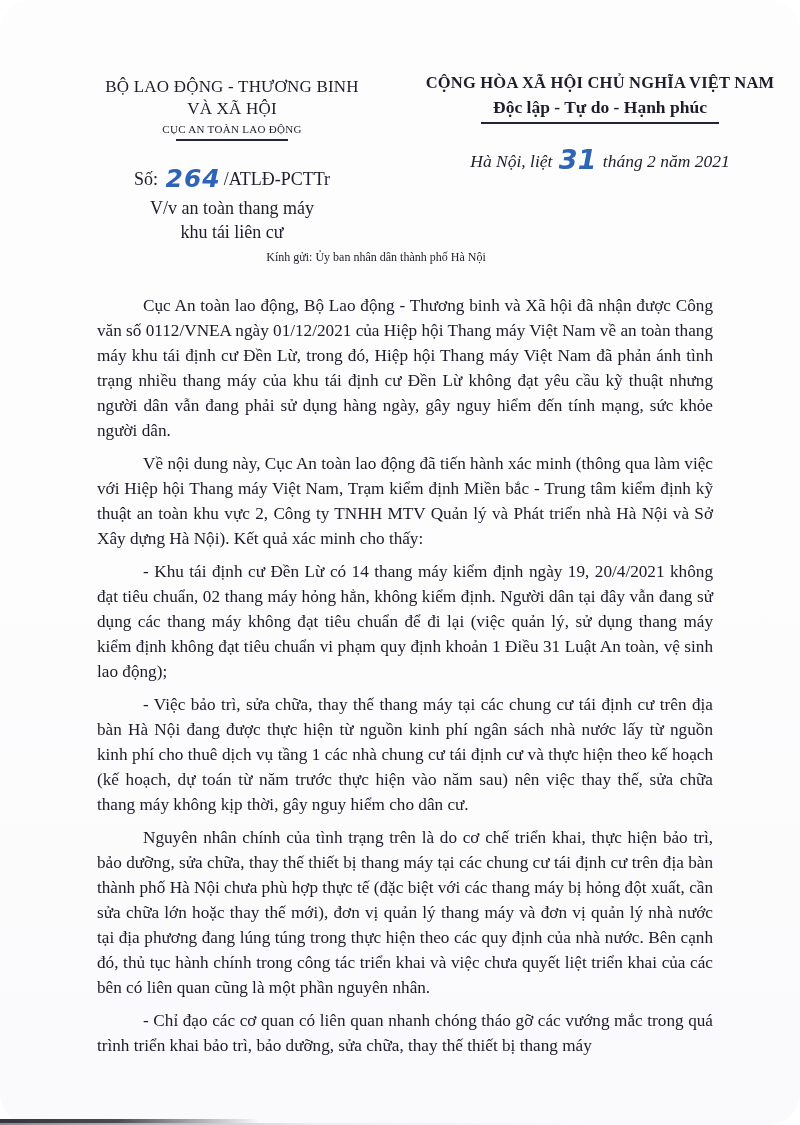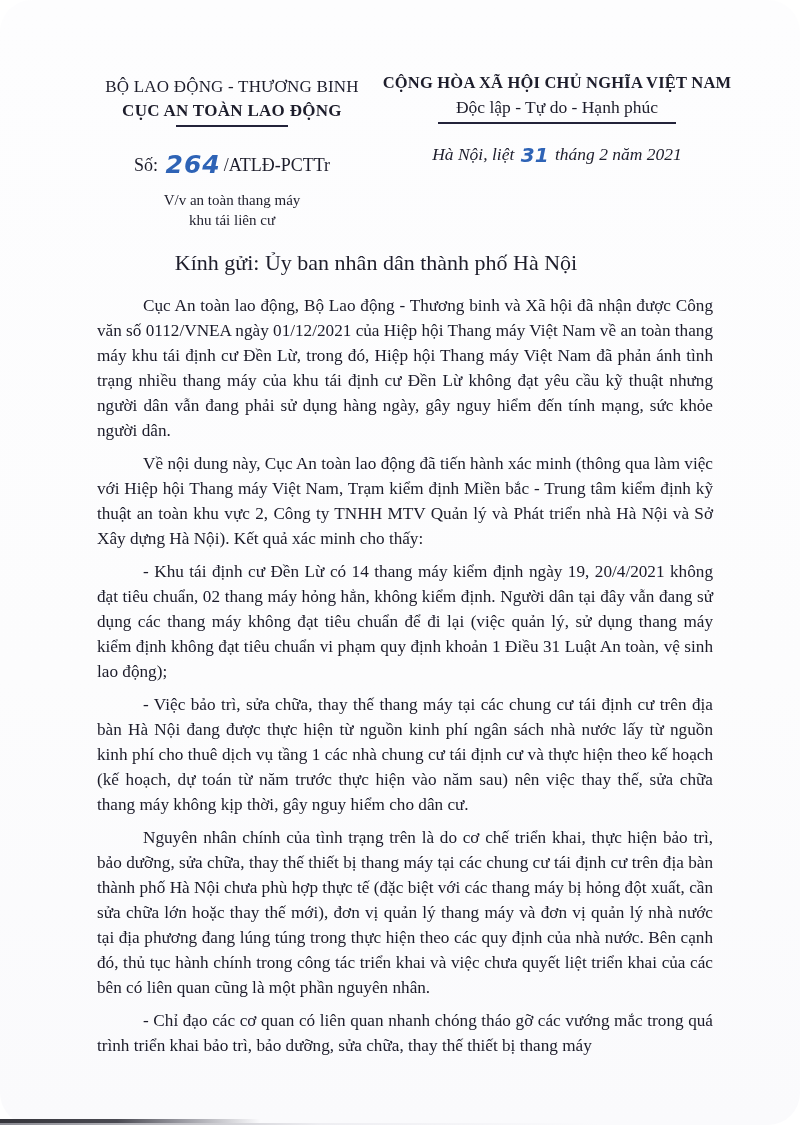--- a/index.html
+++ b/index.html
@@ -16,48 +16,48 @@
       linear-gradient(180deg,#fdfdfe 0%,#fcfcfd 60%,#fafafc 100%);
     color:#1d1d2b;
     border-radius:32px;
   }
   
   .hdr-left{
     position:absolute;top:76px;left:72px;width:320px;
     text-align:center;line-height:1.3;
   }
   .org-parent{font-size:17px;letter-spacing:.2px;}
-  .org-dept{font-size:17px;font-weight:bold;margin-top:2px;letter-spacing:.3px;}
+  .org-dept{font-size:11px;font-weight:normal;margin-top:2px;letter-spacing:.3px;}
   .rule-short{
     width:112px;height:2px;background:#23233a;margin:3px auto 0 auto;
   }
   .doc-number{margin-top:22px;font-size:18px;white-space:nowrap;}
-  .subject{font-size:15px;line-height:1.35;margin-top:8px;}
+  .subject{font-size:18px;line-height:1.35;margin-top:0;}
   .hdr-right{
-    position:absolute;top:72px;left:372px;width:370px;
+    position:absolute;top:72px;left:415px;width:370px;
     text-align:center;line-height:1.3;
   }
   .national{font-size:16.5px;font-weight:bold;letter-spacing:.2px;}
-  .motto{font-size:17.5px;font-weight:normal;margin-top:3px;}
+  .motto{font-size:17.5px;font-weight:bold;margin-top:3px;}
   .rule-motto{
     width:238px;height:2px;background:#23233a;margin:3px auto 0 auto;
   }
   .dateline{margin-top:18px;font-size:17.5px;font-style:italic;white-space:nowrap;}
   
   .hand{
     color:#2e63b6;
     font-family:"DejaVu Sans","Liberation Sans",sans-serif;
     font-style:italic;font-weight:bold;
   }
   .hand-number{font-size:25px;letter-spacing:1px;padding:0 3px;vertical-align:-2px;}
-  .hand-day{font-size:20px;letter-spacing:0px;padding:0 2px;vertical-align:-2px;}
+  .hand-day{font-size:27px;letter-spacing:0px;padding:0 2px;vertical-align:-2px;}
   
   .salutation{
     position:absolute;top:250px;left:0;width:752px;
-    text-align:center;font-size:22px;
+    text-align:center;font-size:12px;
   }
   .body-block{
     position:absolute;top:293px;left:97px;width:616px;
     font-size:17.2px;line-height:25px;text-align:justify;
     color:#1b1b29;
   }
   .body-block p{margin:0 0 8px 0;text-indent:46px;}
   
   .scan-bottom-line{
     position:absolute;left:0;bottom:2px;height:4px;width:260px;
@@ -68,20 +68,21 @@
     background:linear-gradient(90deg,#8a8a92 0%,rgba(230,230,235,.6) 40%,rgba(255,255,255,0) 75%);
   }
 </style>
 </head>
 <body>
 
 <div class="page">
 
   <div class="hdr-left">
     <div class="org-parent">BỘ LAO ĐỘNG - THƯƠNG BINH</div>
+    <div class="org-parent">VÀ XÃ HỘI</div>
     <div class="org-dept">CỤC AN TOÀN LAO ĐỘNG</div>
     <div class="rule-short"></div>
     <div class="doc-number">
       <span>Số:</span>
       <span class="hand hand-number">264</span><span>/ATLĐ-PCTTr</span>
     </div>
     <div class="subject">
       <div>V/v an toàn thang máy</div>
       <div>khu tái liên cư</div>
     </div>

